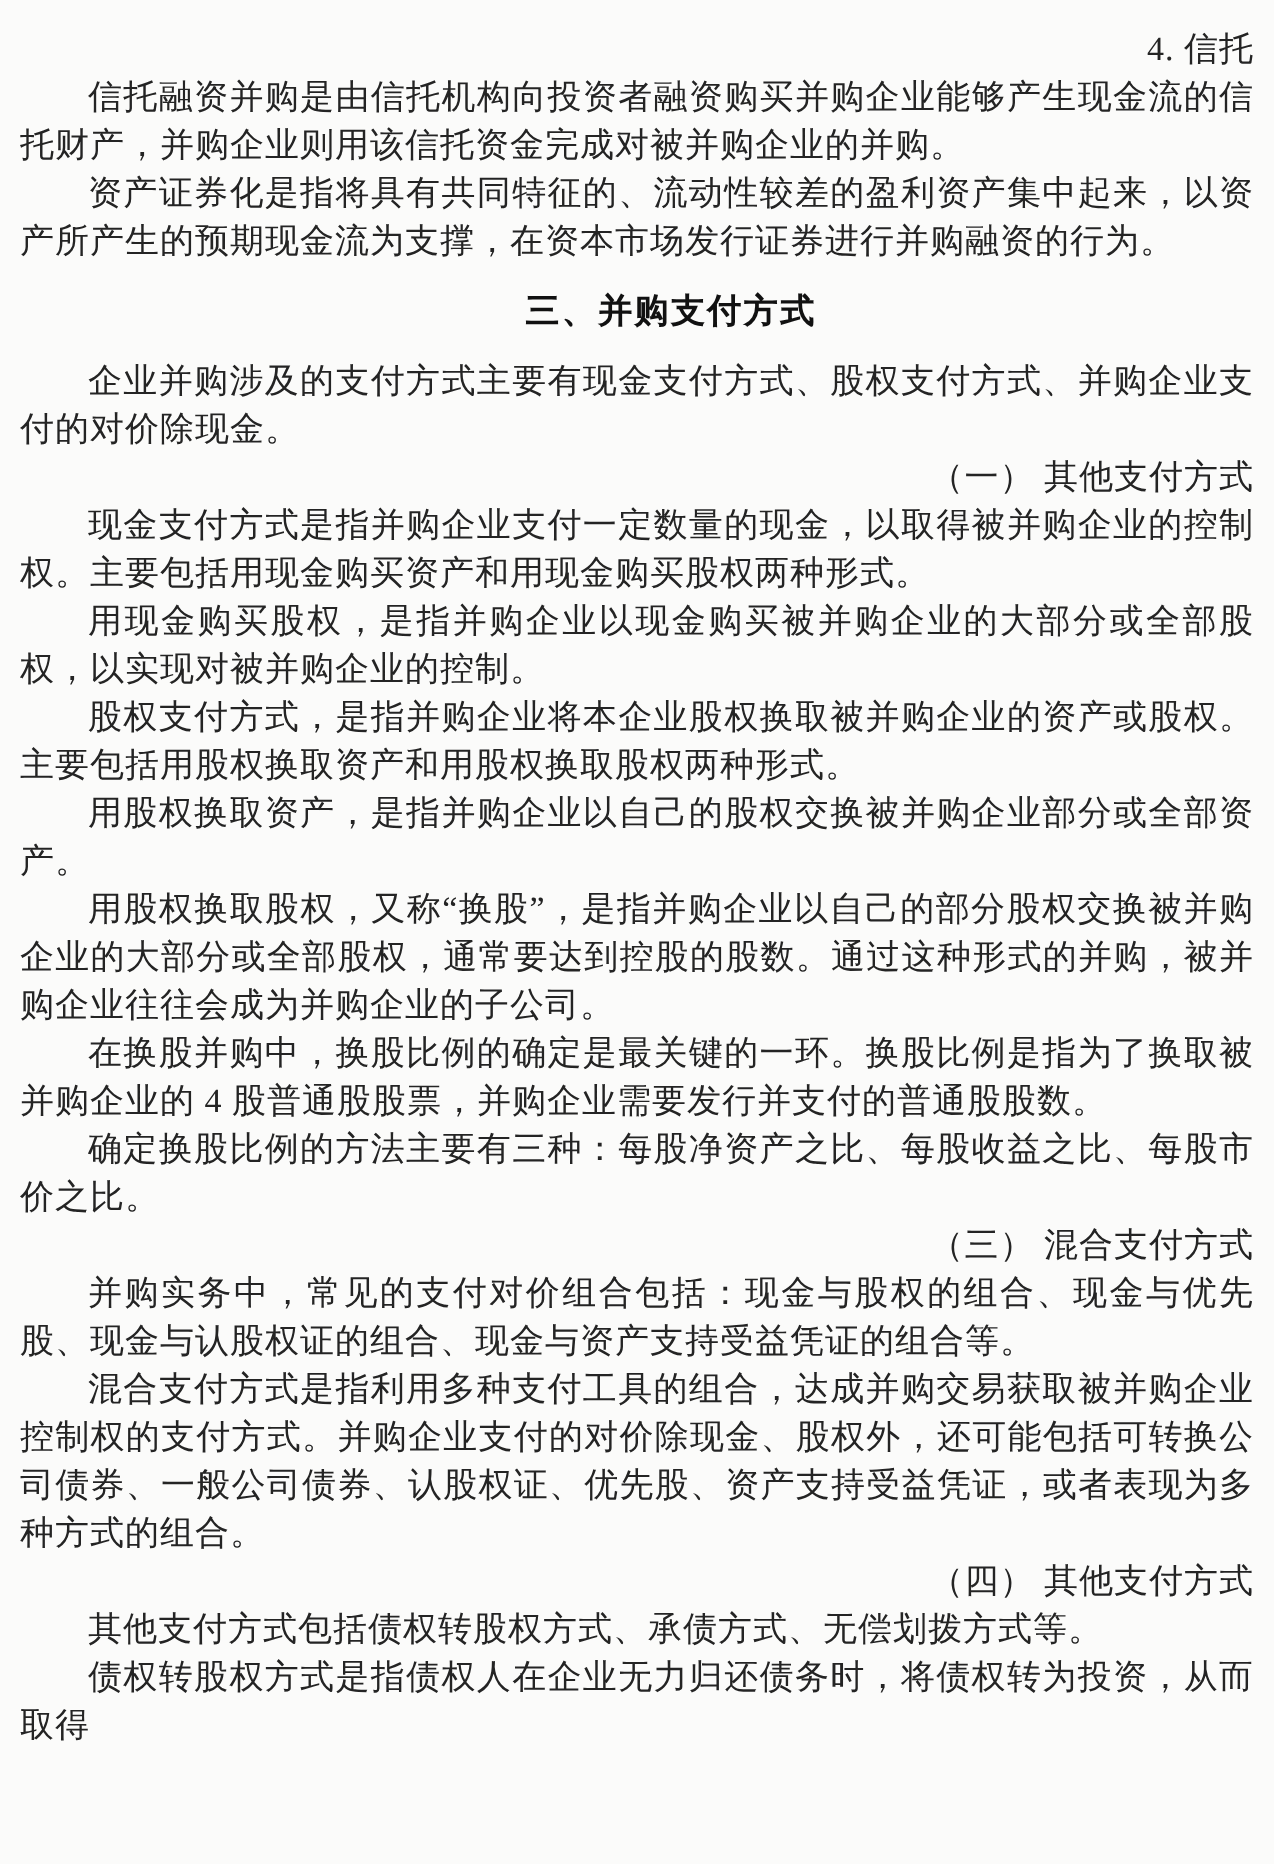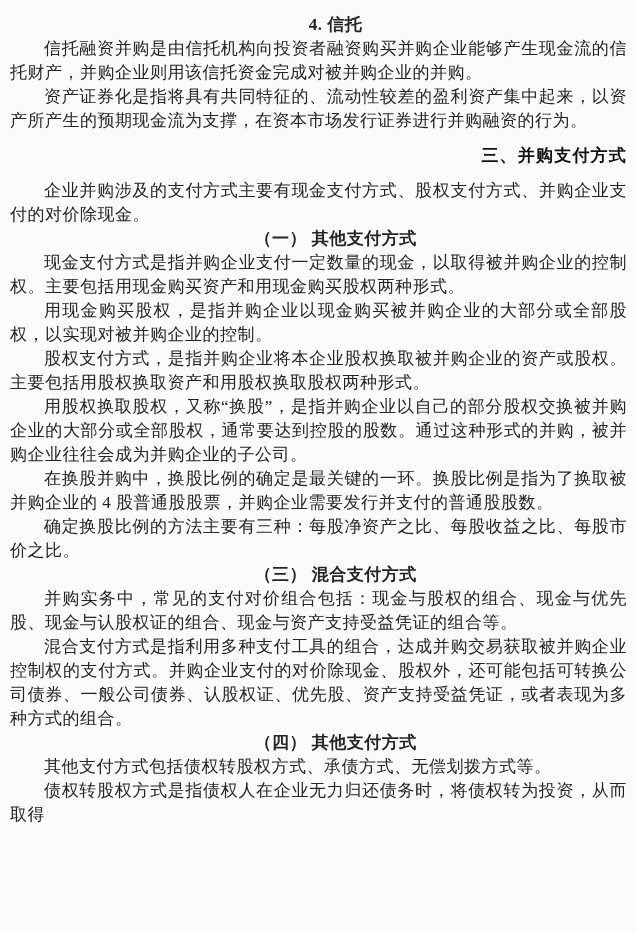--- a/index.html
+++ b/index.html
@@ -22,45 +22,45 @@
     padding: 13px 10px 0 10px;
     overflow: hidden;
     text-align: justify;
   }
   .page p {
     margin: 0;
     text-indent: 2em;
   }
   .numbered-item,
   .subheading {
-    text-align: center;
-    font-weight: bold;
+    text-align: right;
   }
   .heading {
     font-family: Liberation Serif, serif;
     font-weight: bold;
     letter-spacing: 1.2px;
     color: #111111;
     margin: 11px 0 11px 0 !important;
-    text-align: right;
+    text-align: center;
   }
 </style>
 </head>
 <body>
 
 <div class="page">
   <p class="numbered-item">4. 信托</p>
   <p class="paragraph">信托融资并购是由信托机构向投资者融资购买并购企业能够产生现金流的信托财产，并购企业则用该信托资金完成对被并购企业的并购。</p>
   <p class="paragraph">资产证券化是指将具有共同特征的、流动性较差的盈利资产集中起来，以资产所产生的预期现金流为支撑，在资本市场发行证券进行并购融资的行为。</p>
   <p class="heading">三、并购支付方式</p>
   <p class="paragraph">企业并购涉及的支付方式主要有现金支付方式、股权支付方式、并购企业支付的对价除现金。</p>
   <p class="subheading">（一） 其他支付方式</p>
   <p class="paragraph">现金支付方式是指并购企业支付一定数量的现金，以取得被并购企业的控制权。主要包括用现金购买资产和用现金购买股权两种形式。</p>
   <p class="paragraph">用现金购买股权，是指并购企业以现金购买被并购企业的大部分或全部股权，以实现对被并购企业的控制。</p>
   <p class="paragraph">股权支付方式，是指并购企业将本企业股权换取被并购企业的资产或股权。主要包括用股权换取资产和用股权换取股权两种形式。</p>
+  <p class="paragraph">用股权换取资产，是指并购企业以自己的股权交换被并购企业部分或全部资产。</p>
   <p class="paragraph">用股权换取股权，又称“换股”，是指并购企业以自己的部分股权交换被并购企业的大部分或全部股权，通常要达到控股的股数。通过这种形式的并购，被并购企业往往会成为并购企业的子公司。</p>
   <p class="paragraph">在换股并购中，换股比例的确定是最关键的一环。换股比例是指为了换取被并购企业的 4 股普通股股票，并购企业需要发行并支付的普通股股数。</p>
   <p class="paragraph">确定换股比例的方法主要有三种：每股净资产之比、每股收益之比、每股市价之比。</p>
   <p class="subheading">（三） 混合支付方式</p>
   <p class="paragraph">并购实务中，常见的支付对价组合包括：现金与股权的组合、现金与优先股、现金与认股权证的组合、现金与资产支持受益凭证的组合等。</p>
   <p class="paragraph">混合支付方式是指利用多种支付工具的组合，达成并购交易获取被并购企业控制权的支付方式。并购企业支付的对价除现金、股权外，还可能包括可转换公司债券、一般公司债券、认股权证、优先股、资产支持受益凭证，或者表现为多种方式的组合。</p>
   <p class="subheading">（四） 其他支付方式</p>
   <p class="paragraph">其他支付方式包括债权转股权方式、承债方式、无偿划拨方式等。</p>
   <p class="paragraph">债权转股权方式是指债权人在企业无力归还债务时，将债权转为投资，从而取得</p>
 </div>

